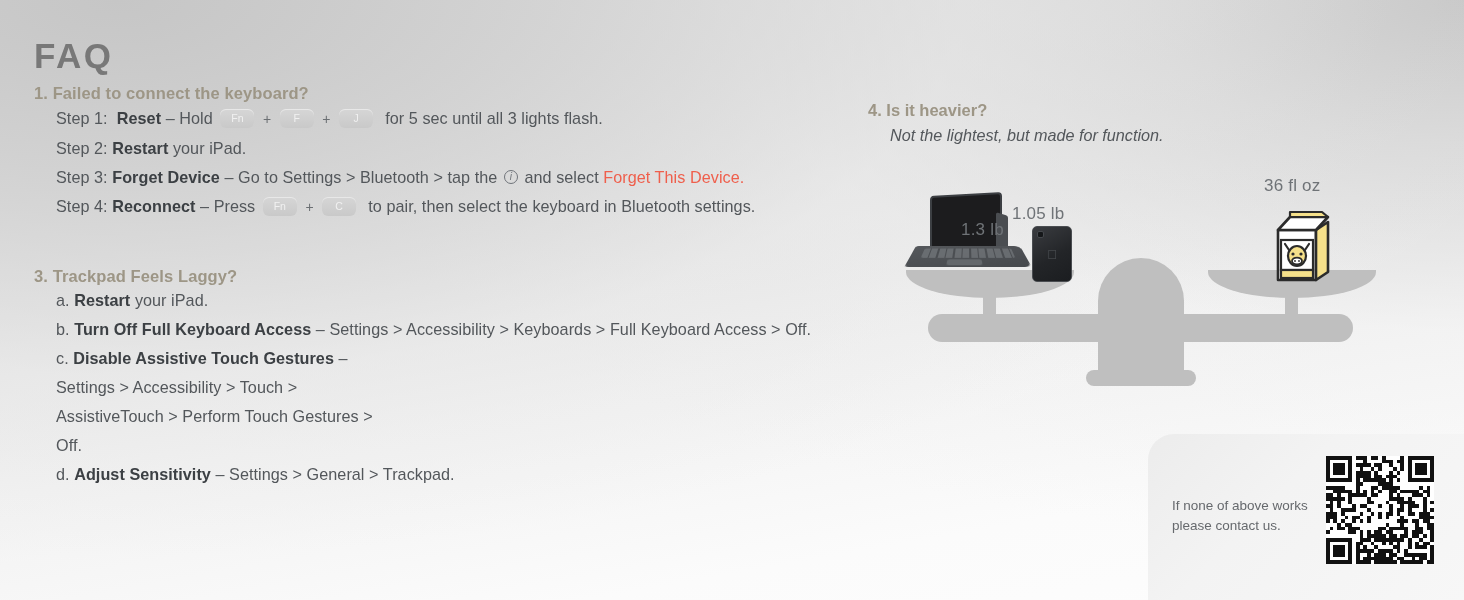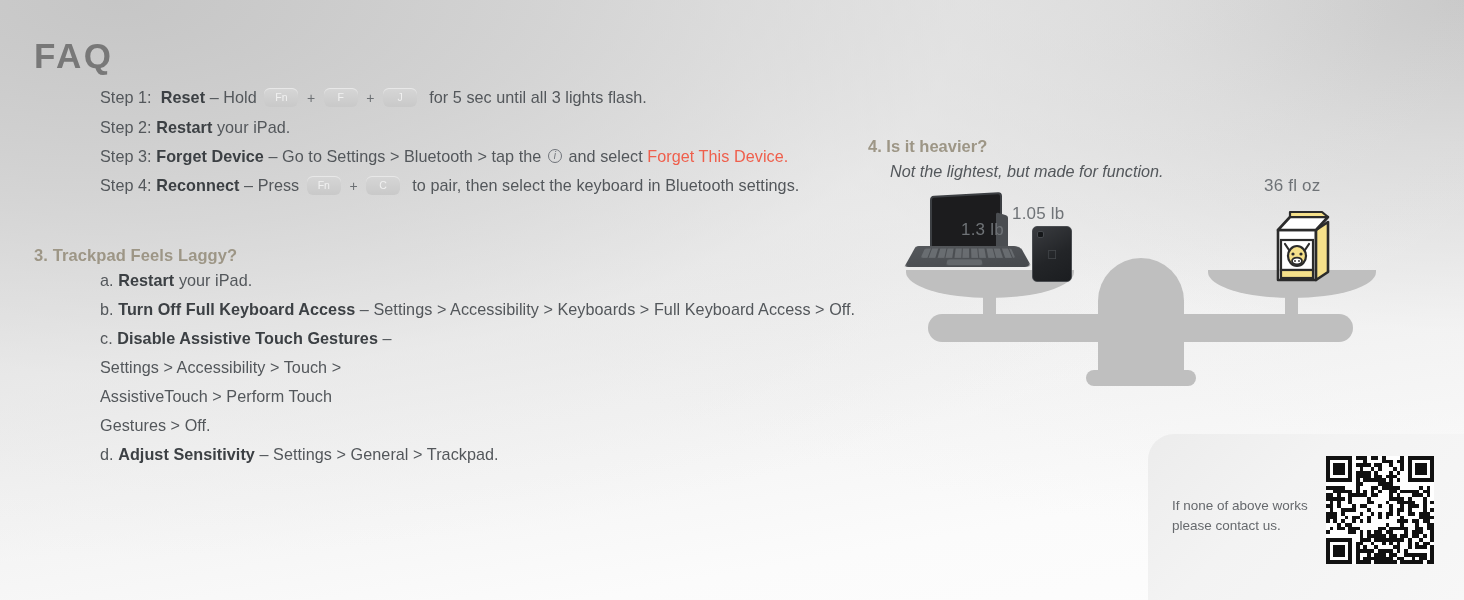--- a/index.html
+++ b/index.html
@@ -38,21 +38,20 @@
     letter-spacing: 0.1px;
     line-height: 1.25;
   }
   .qbody { padding-left: 22px; }
   .line {
     font-size: 16.2px;
     color: #53575b;
     line-height: 29px;
     white-space: nowrap;
     letter-spacing: 0.05px;
-    margin-left: 44px;
   }
   .line.wrapline { white-space: normal; }
   .line b { font-weight: 700; color: #3c4044; }
   .accent-red { color: #ef5f4c; }
   .info-icon {
     display: inline-block;
     width: 14px; height: 14px;
     border: 1.3px solid #70747a;
     border-radius: 50%;
     position: relative;
@@ -91,21 +90,20 @@
   .right-col {
     position: absolute;
     left: 868px; top: 100px;
     width: 560px;
   }
   .r-heading {
     font-size: 16.5px;
     font-weight: 700;
     color: #9d9686;
     line-height: 1.25;
-    margin-top: 36px;
   }
   .r-sub {
     font-size: 16.2px;
     color: #53575b;
     padding-left: 22px;
     line-height: 29px;
     font-style: italic;
   }
 
   
@@ -252,20 +250,24 @@
   }
 </style>
 </head>
 <body>
 
 <div class="left-col">
 
   <div class="faq-title">FAQ</div>
 
   <div class="qsection">
+    <div class="qheading">
+      <span>1.</span>
+      <span>Failed to connect the keyboard?</span>
+    </div>
     <div class="qbody">
 
       <div class="line">
         <span>Step 1:</span>&nbsp;
         <b>Reset</b>
         <span>–</span>
         <span>Hold</span>
         <span class="keycap">Fn</span>
         <span class="plus">+</span>
         <span class="keycap">F</span>

